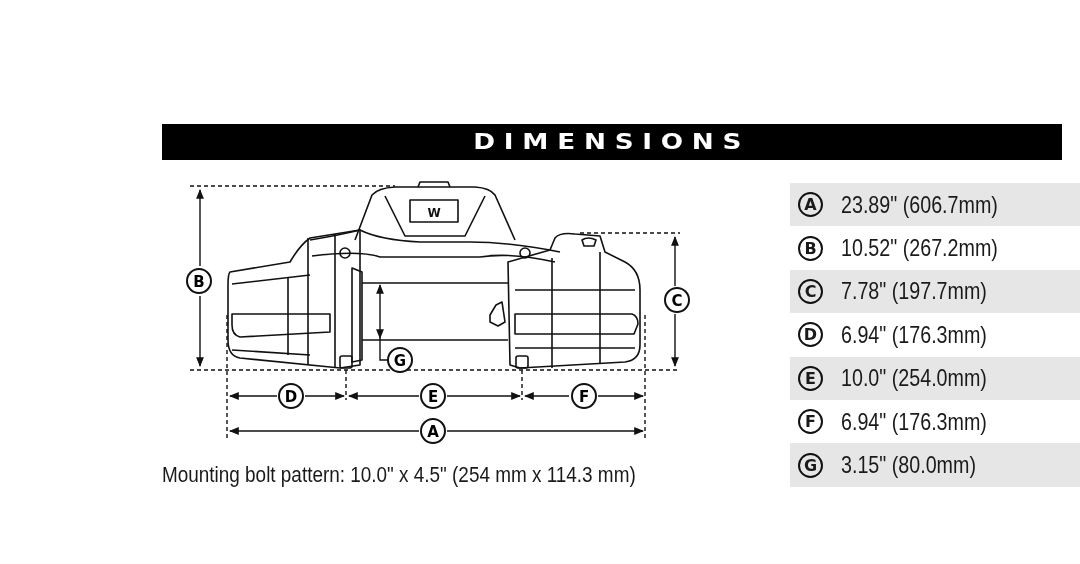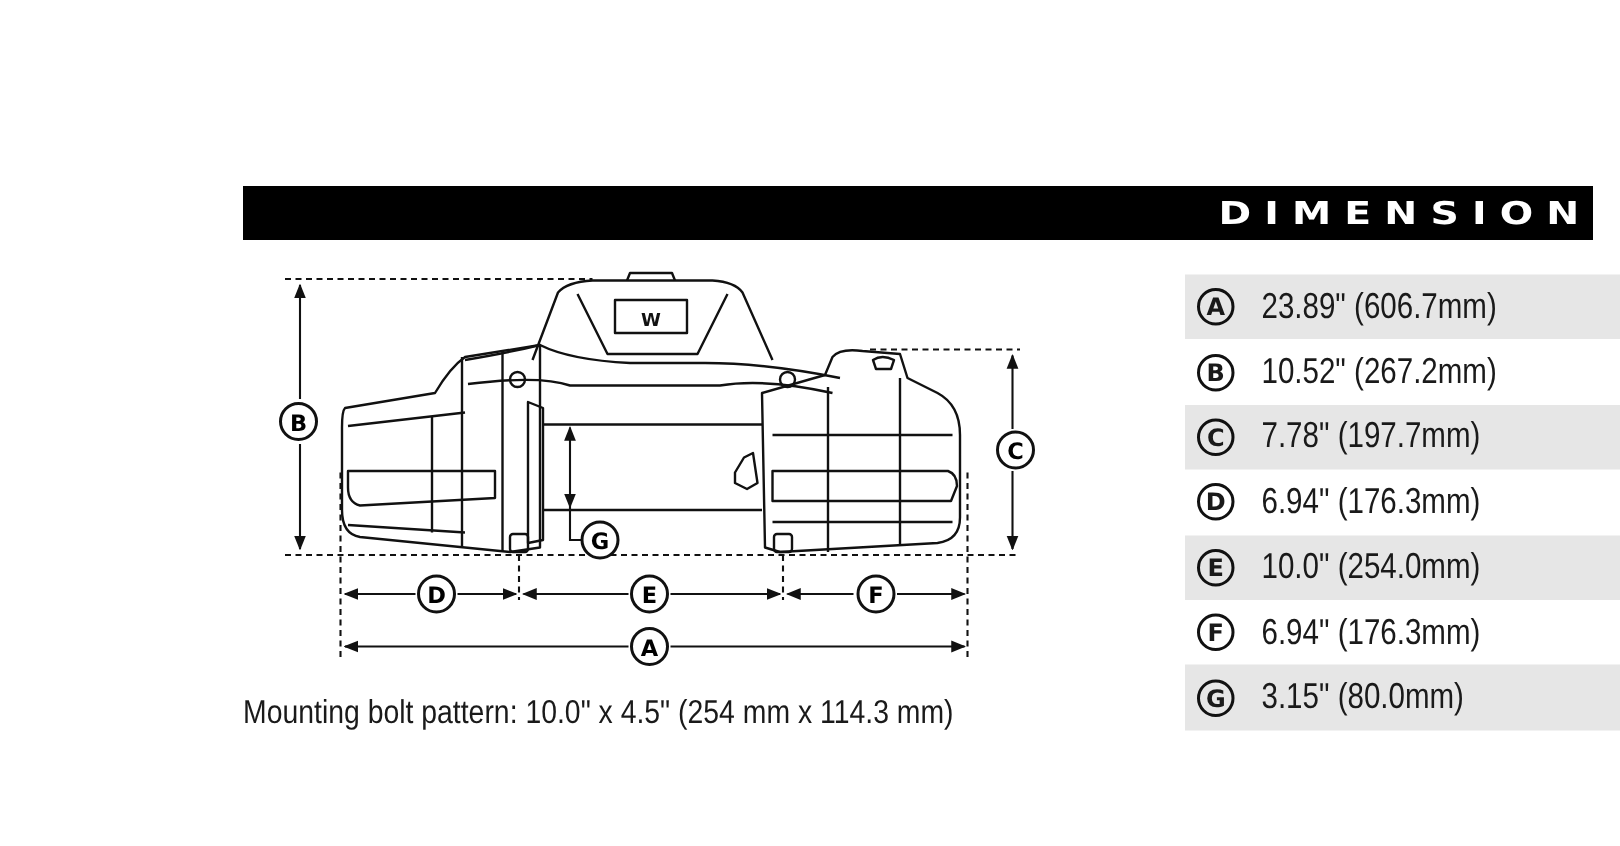--- a/index.html
+++ b/index.html
@@ -1,19 +1,19 @@
 <!DOCTYPE html>
 <html><head>
 <meta charset="utf-8">
 <style>
   html, body { margin:0; padding:0; background:#ffffff; }
   body { width:1080px; height:564px; position:relative; overflow:hidden;
          font-family:"Liberation Sans", sans-serif; color:#1a1a1a; }
   .title-bar { position:absolute; left:162px; top:124px; width:900px; height:36px;
-               background:#000; display:flex; align-items:center; justify-content:flex-end; }
+               background:#000; display:flex; align-items:center; justify-content:center; }
   .title-bar span { color:#fff; font-family:"DejaVu Sans", sans-serif; font-weight:bold;
                     font-size:21px; letter-spacing:7px; transform:scaleX(1.25); }
   .diagram { position:absolute; left:160px; top:170px; width:560px; height:290px; }
   .caption { position:absolute; left:162px; top:462px; font-size:22px;
              font-family:"Liberation Sans Narrow","Liberation Sans", sans-serif;
              transform:scaleX(0.86); transform-origin:left center; white-space:nowrap; }
   .spec-table { position:absolute; left:790px; top:183px; width:290px; }
   .spec-row { height:43.4px; display:flex; align-items:center; padding-left:8px; box-sizing:border-box; }
   .spec-row.shade { background:#e6e6e6; }
   .badge { width:25px; height:25px; border:2.5px solid #111; border-radius:50%; box-sizing:border-box;

